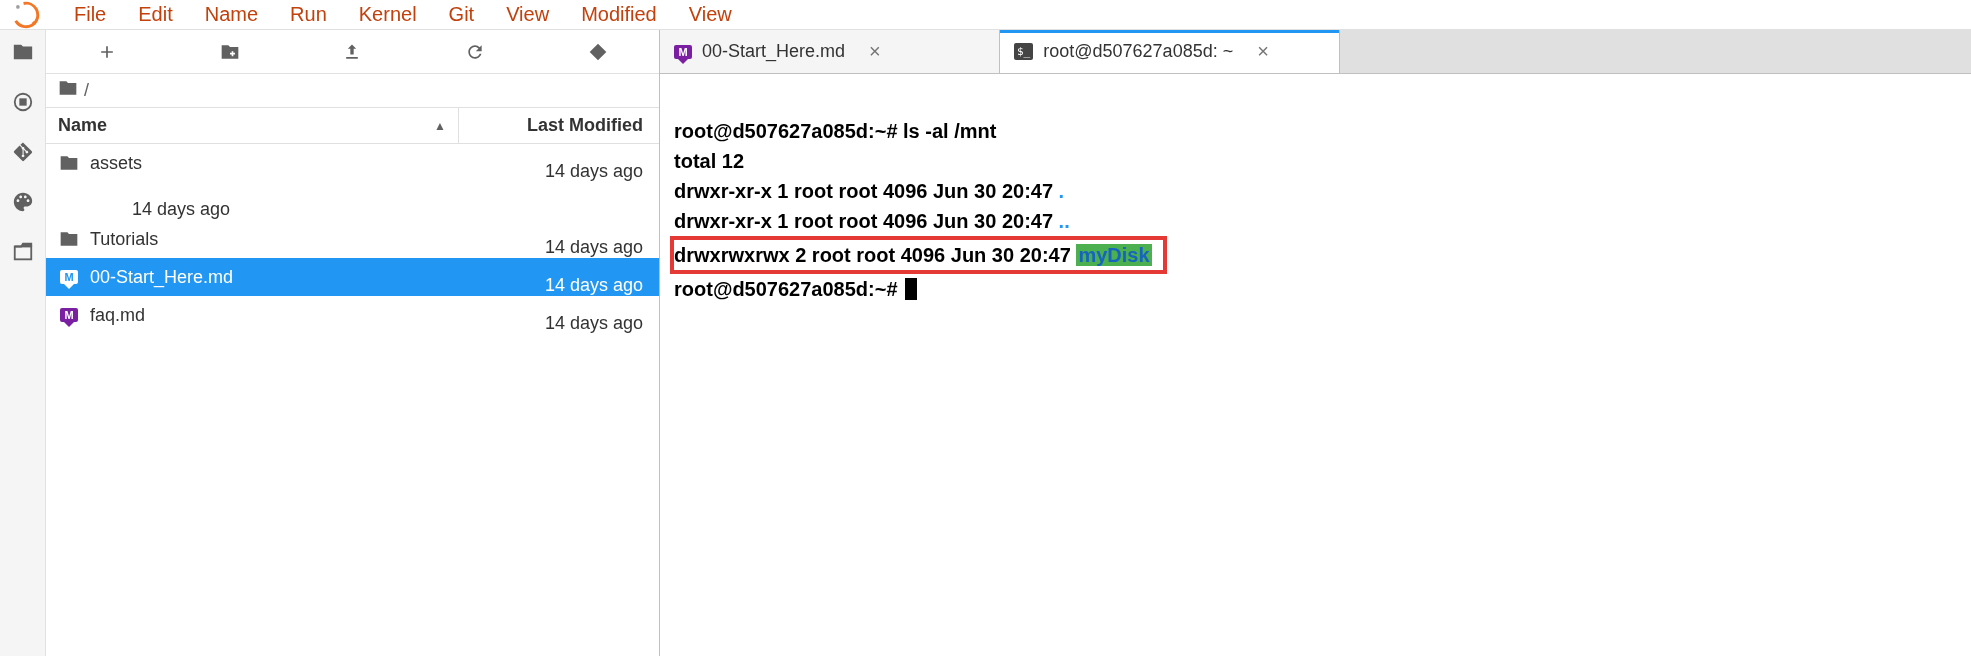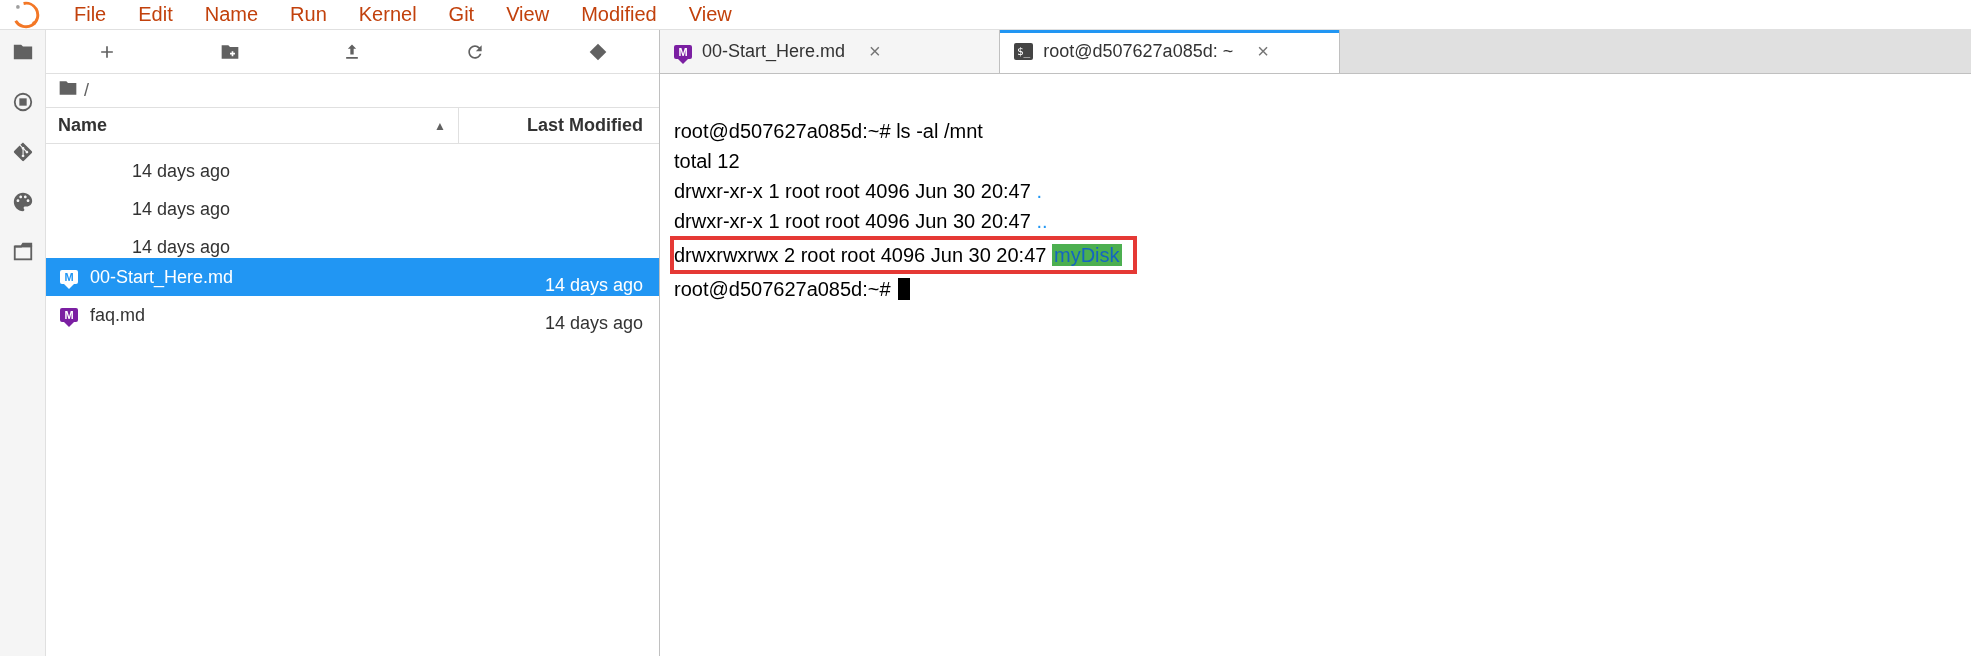--- a/index.html
+++ b/index.html
@@ -234,20 +234,21 @@
     .terminal {
       flex: 1;
       padding: 12px 14px;
       font-family: "Menlo", "Consolas", monospace;
       font-size: 20px;
       line-height: 1.5;
       white-space: pre;
       color: #000;
       background: #fff;
       overflow: hidden;
+      font-weight: bold;
     }
     .term-line { white-space: pre; }
     .dir-dot { color: #2196f3; }
     .highlighted-row {
       display: inline-block;
       border: 4px solid #e53935;
       padding: 0 6px 0 0;
       margin-left: -4px;
     }
     .mydisk {
@@ -366,26 +367,42 @@
         <span>Name</span>
         <span class="sort-caret">▲</span>
       </div>
       <div class="col-modified">
         <span>Last Modified</span>
       </div>
     </div>
 
     <div class="file-list" id="file-list">
         <div class="file-row">
+          <div class="col-name">
+            <span class="file-icon">
+              <svg class="folder-ic" width="20" height="20" viewBox="0 0 24 24" fill="currentColor">
+                <path d="M10 4H2v16h20V6H12l-2-2z"></path>
+              </svg>
+            </span>
+            <span>assets</span>
+          </div>
           <div class="col-modified">14 days ago</div>
         </div>
         <div class="file-row">
           <div class="col-modified">14 days ago</div>
         </div>
         <div class="file-row">
+          <div class="col-name">
+            <span class="file-icon">
+              <svg class="folder-ic" width="20" height="20" viewBox="0 0 24 24" fill="currentColor">
+                <path d="M10 4H2v16h20V6H12l-2-2z"></path>
+              </svg>
+            </span>
+            <span>Tutorials</span>
+          </div>
           <div class="col-modified">14 days ago</div>
         </div>
         <div class="file-row selected">
           <div class="col-name">
             <span class="file-icon">
               <span class="md-badge">M</span>
             </span>
             <span>00-Start_Here.md</span>
           </div>
           <div class="col-modified">14 days ago</div>

